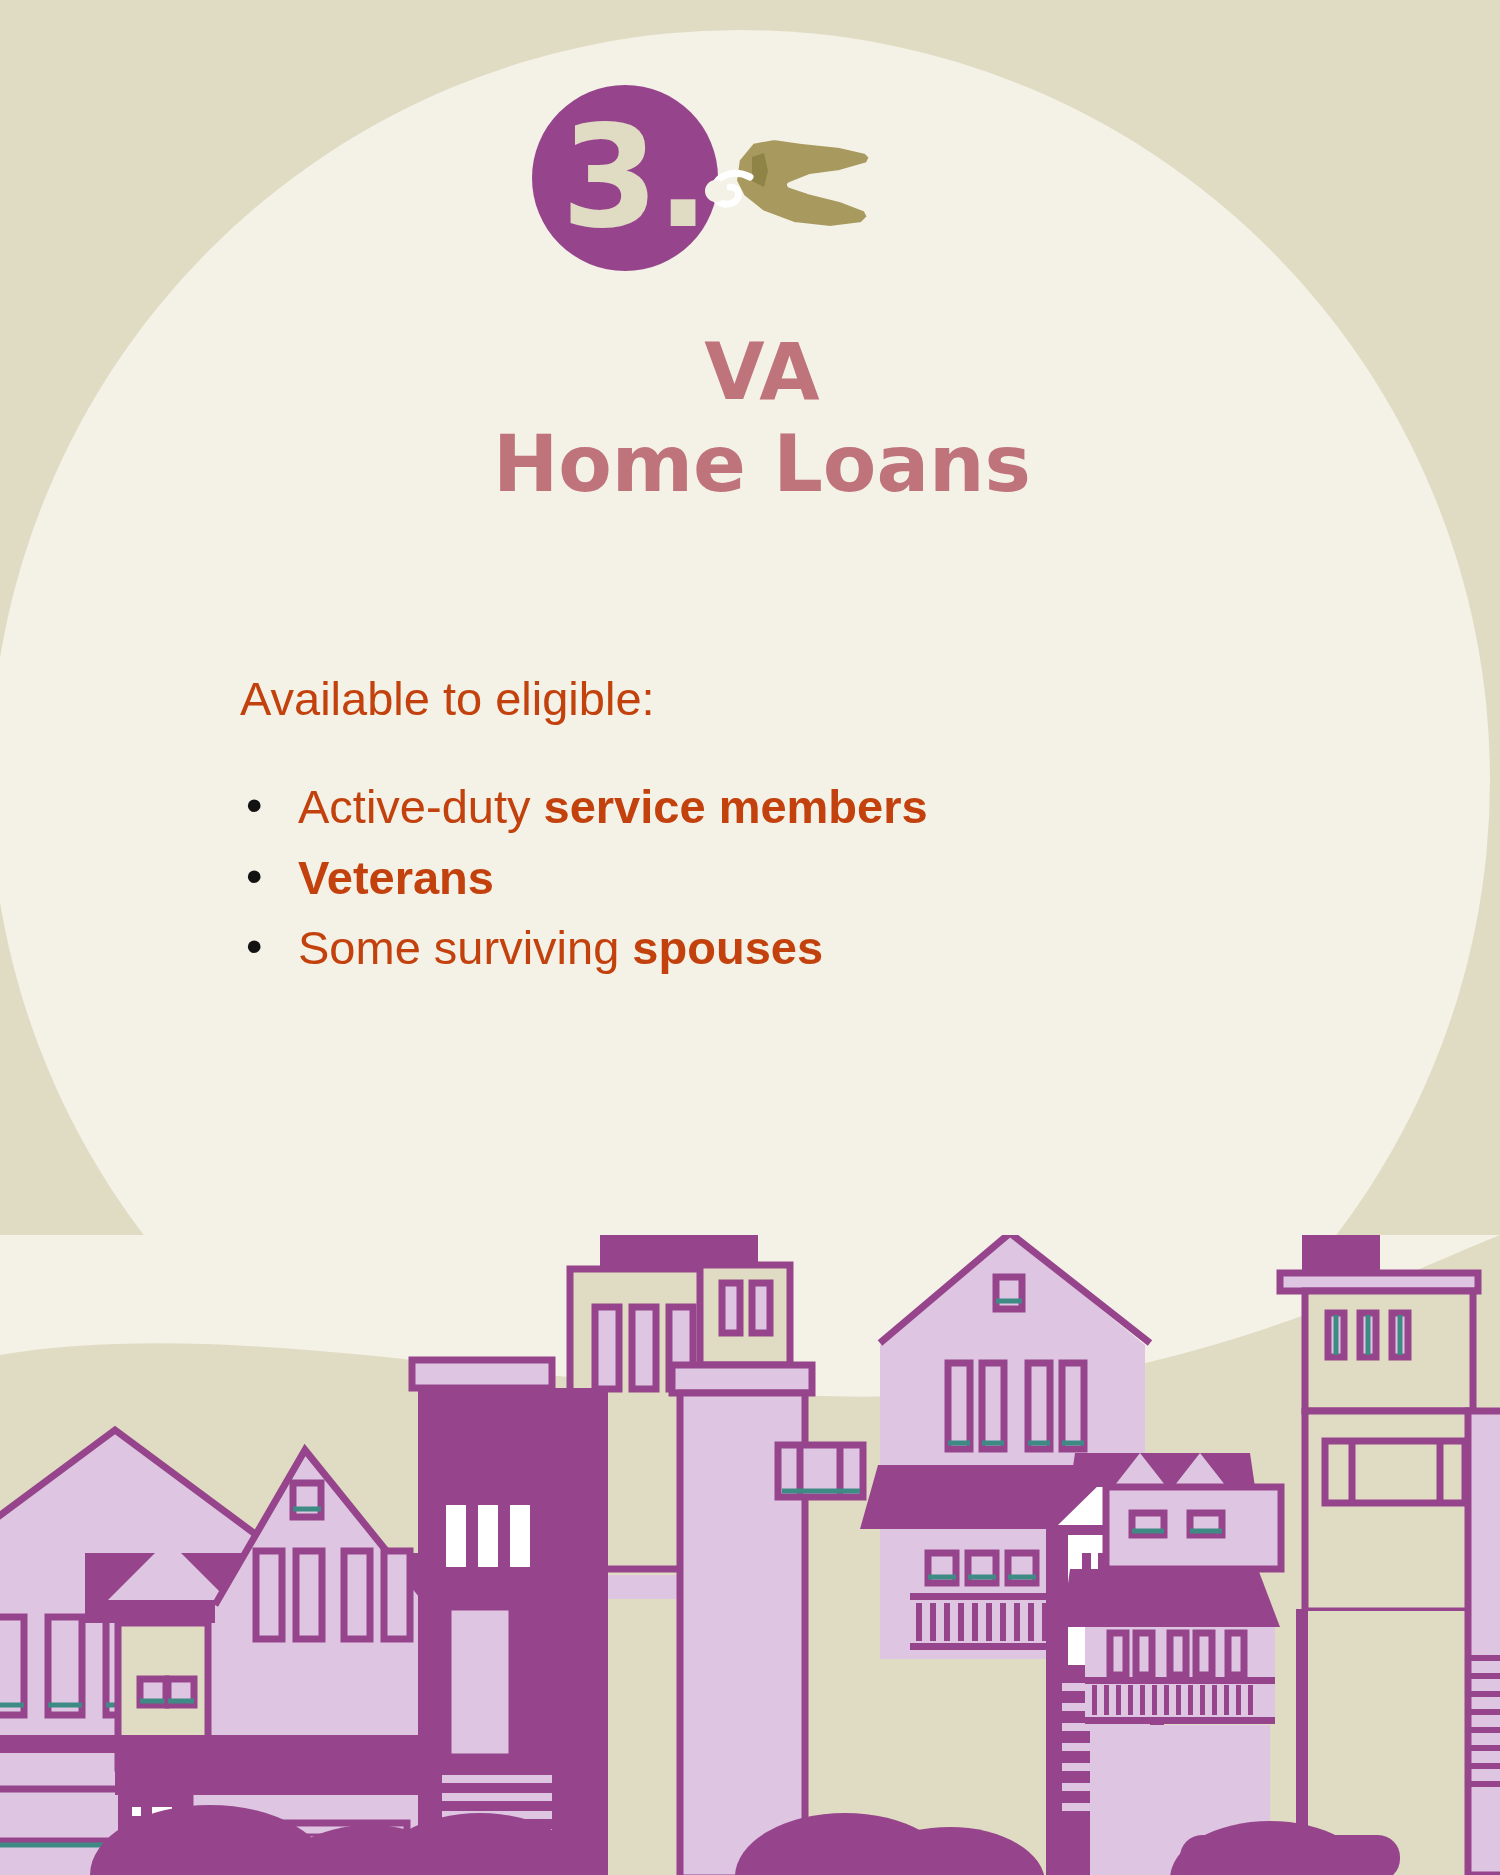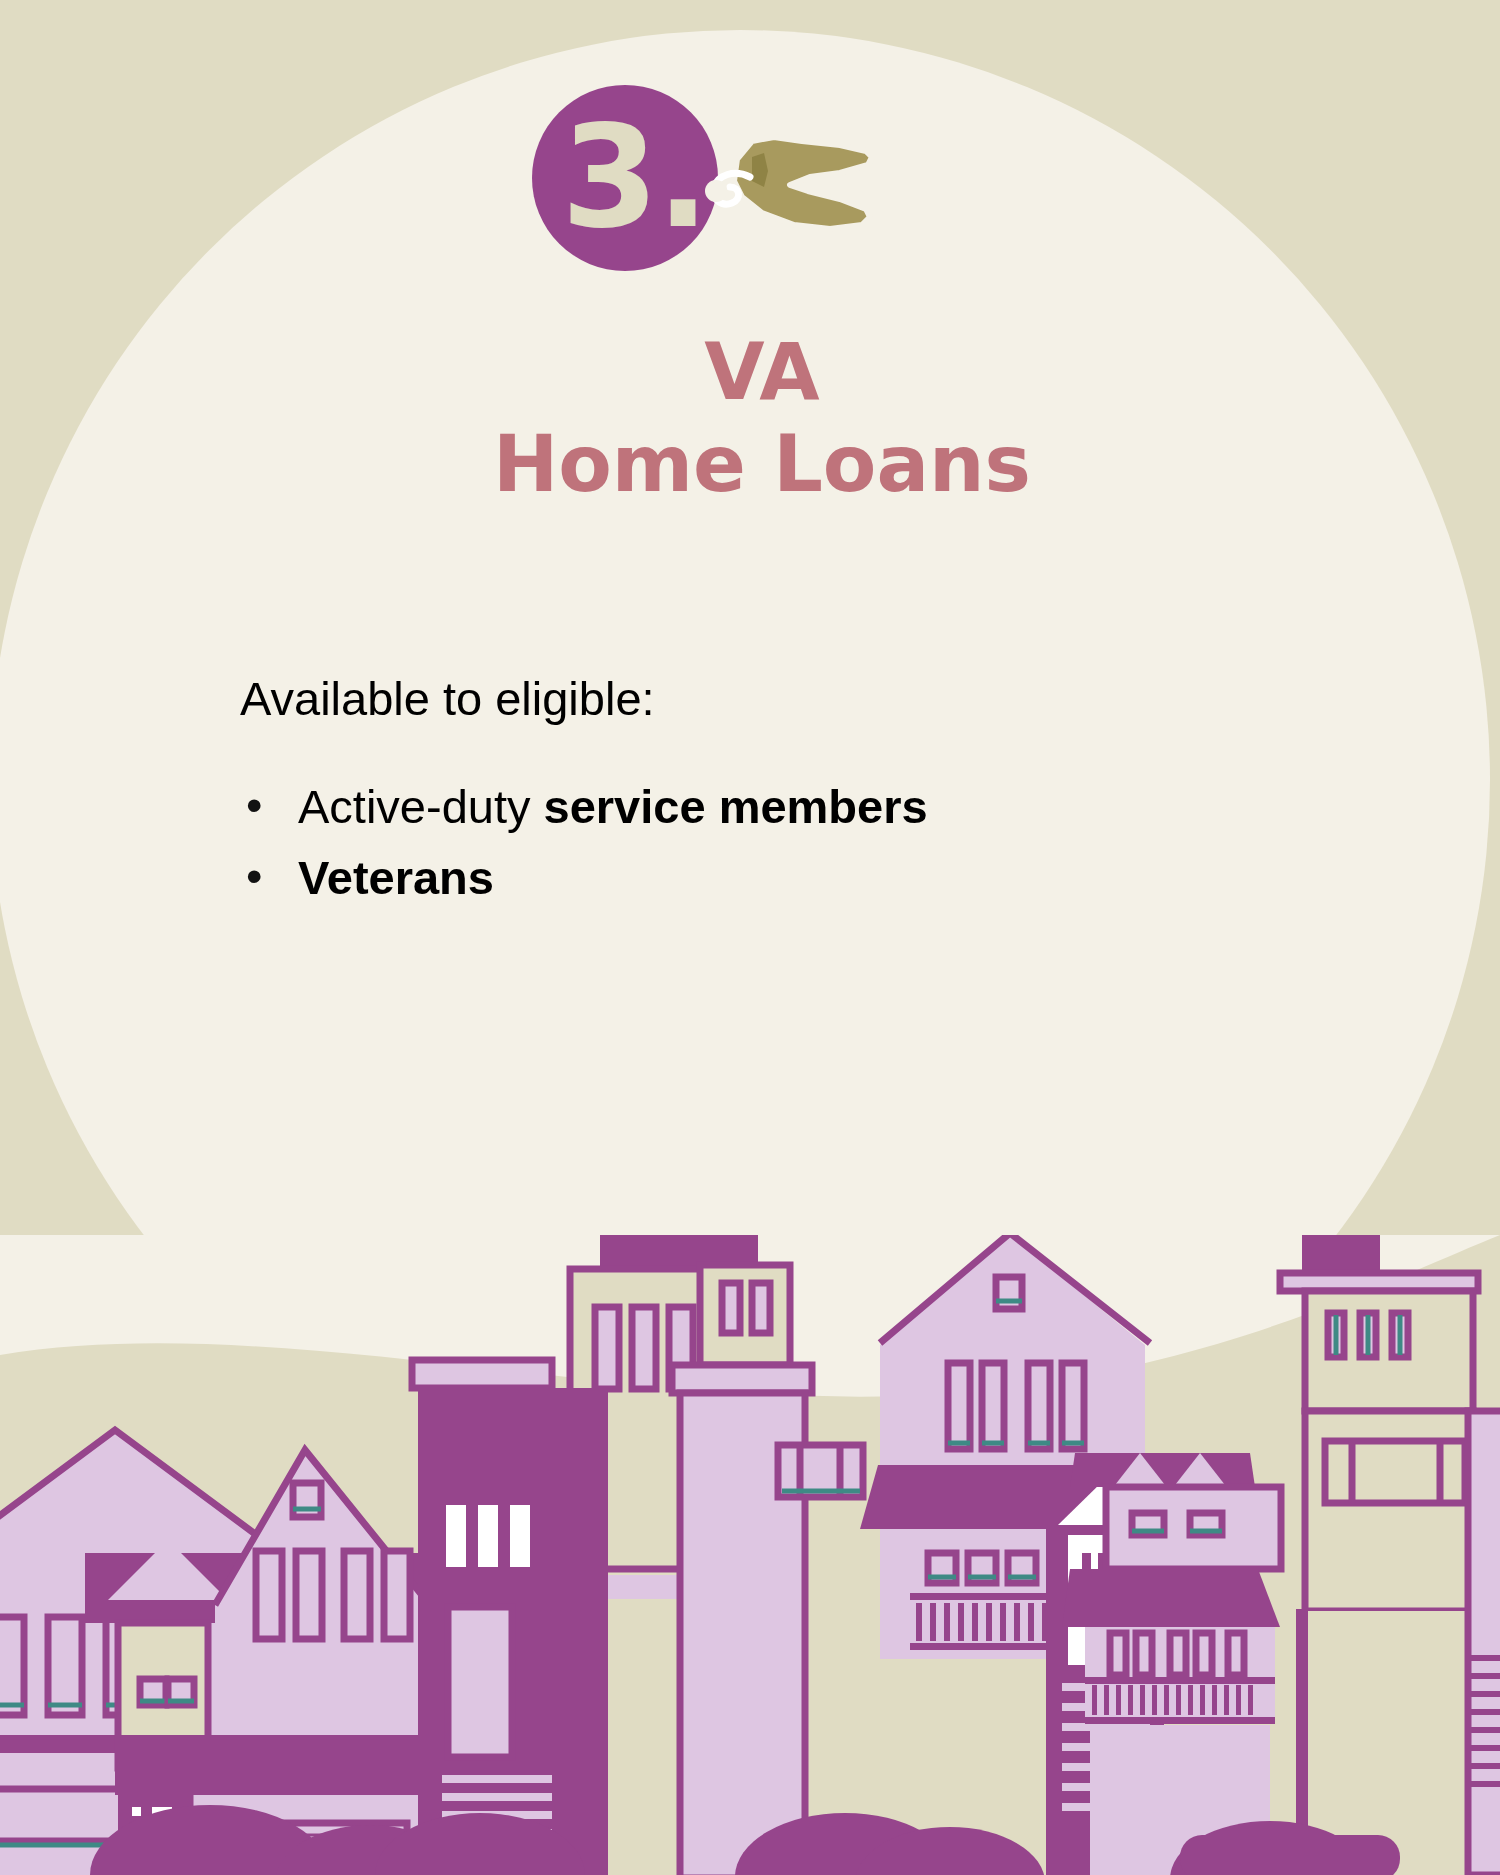--- a/index.html
+++ b/index.html
@@ -67,21 +67,21 @@
     line-height:1.08;
   }
   .headline .l1 { display:block; font-size:78px; letter-spacing:0px; }
   .headline .l2 { display:block; font-size:78px; letter-spacing:0px; margin-top:8px;}
 
   
   .body-block {
     position:absolute;
     left:240px; top:670px;
     width:1030px;
-    color:#000000;
+    color:#c2410c;
   }
   .lead {
     font-size:47px;
     line-height:1.25;
     font-weight:normal;
     margin-bottom:46px;
   }
   ul.elig {
     list-style:none;
     margin:0 0 52px 0;
@@ -152,20 +152,23 @@
 
   <div class="body-block">
     <div class="lead">Available to eligible:</div>
 
     <ul class="elig">
       <li>
         <span>Active-duty </span><b>service members</b><span></span>
       </li>
       <li>
         <span></span><b>Veterans</b><span></span>
+      </li>
+      <li>
+        <span>Some surviving </span><b>spouses</b><span></span>
       </li>
     </ul>
 
   </div>
 
   <svg class="skyline" viewBox="0 0 1500 640" preserveAspectRatio="none">
     <defs>
       <style>
         .L { fill:#DEC6E2; }           /* light lavender */
         .P { fill:#96458C; }           /* purple */

